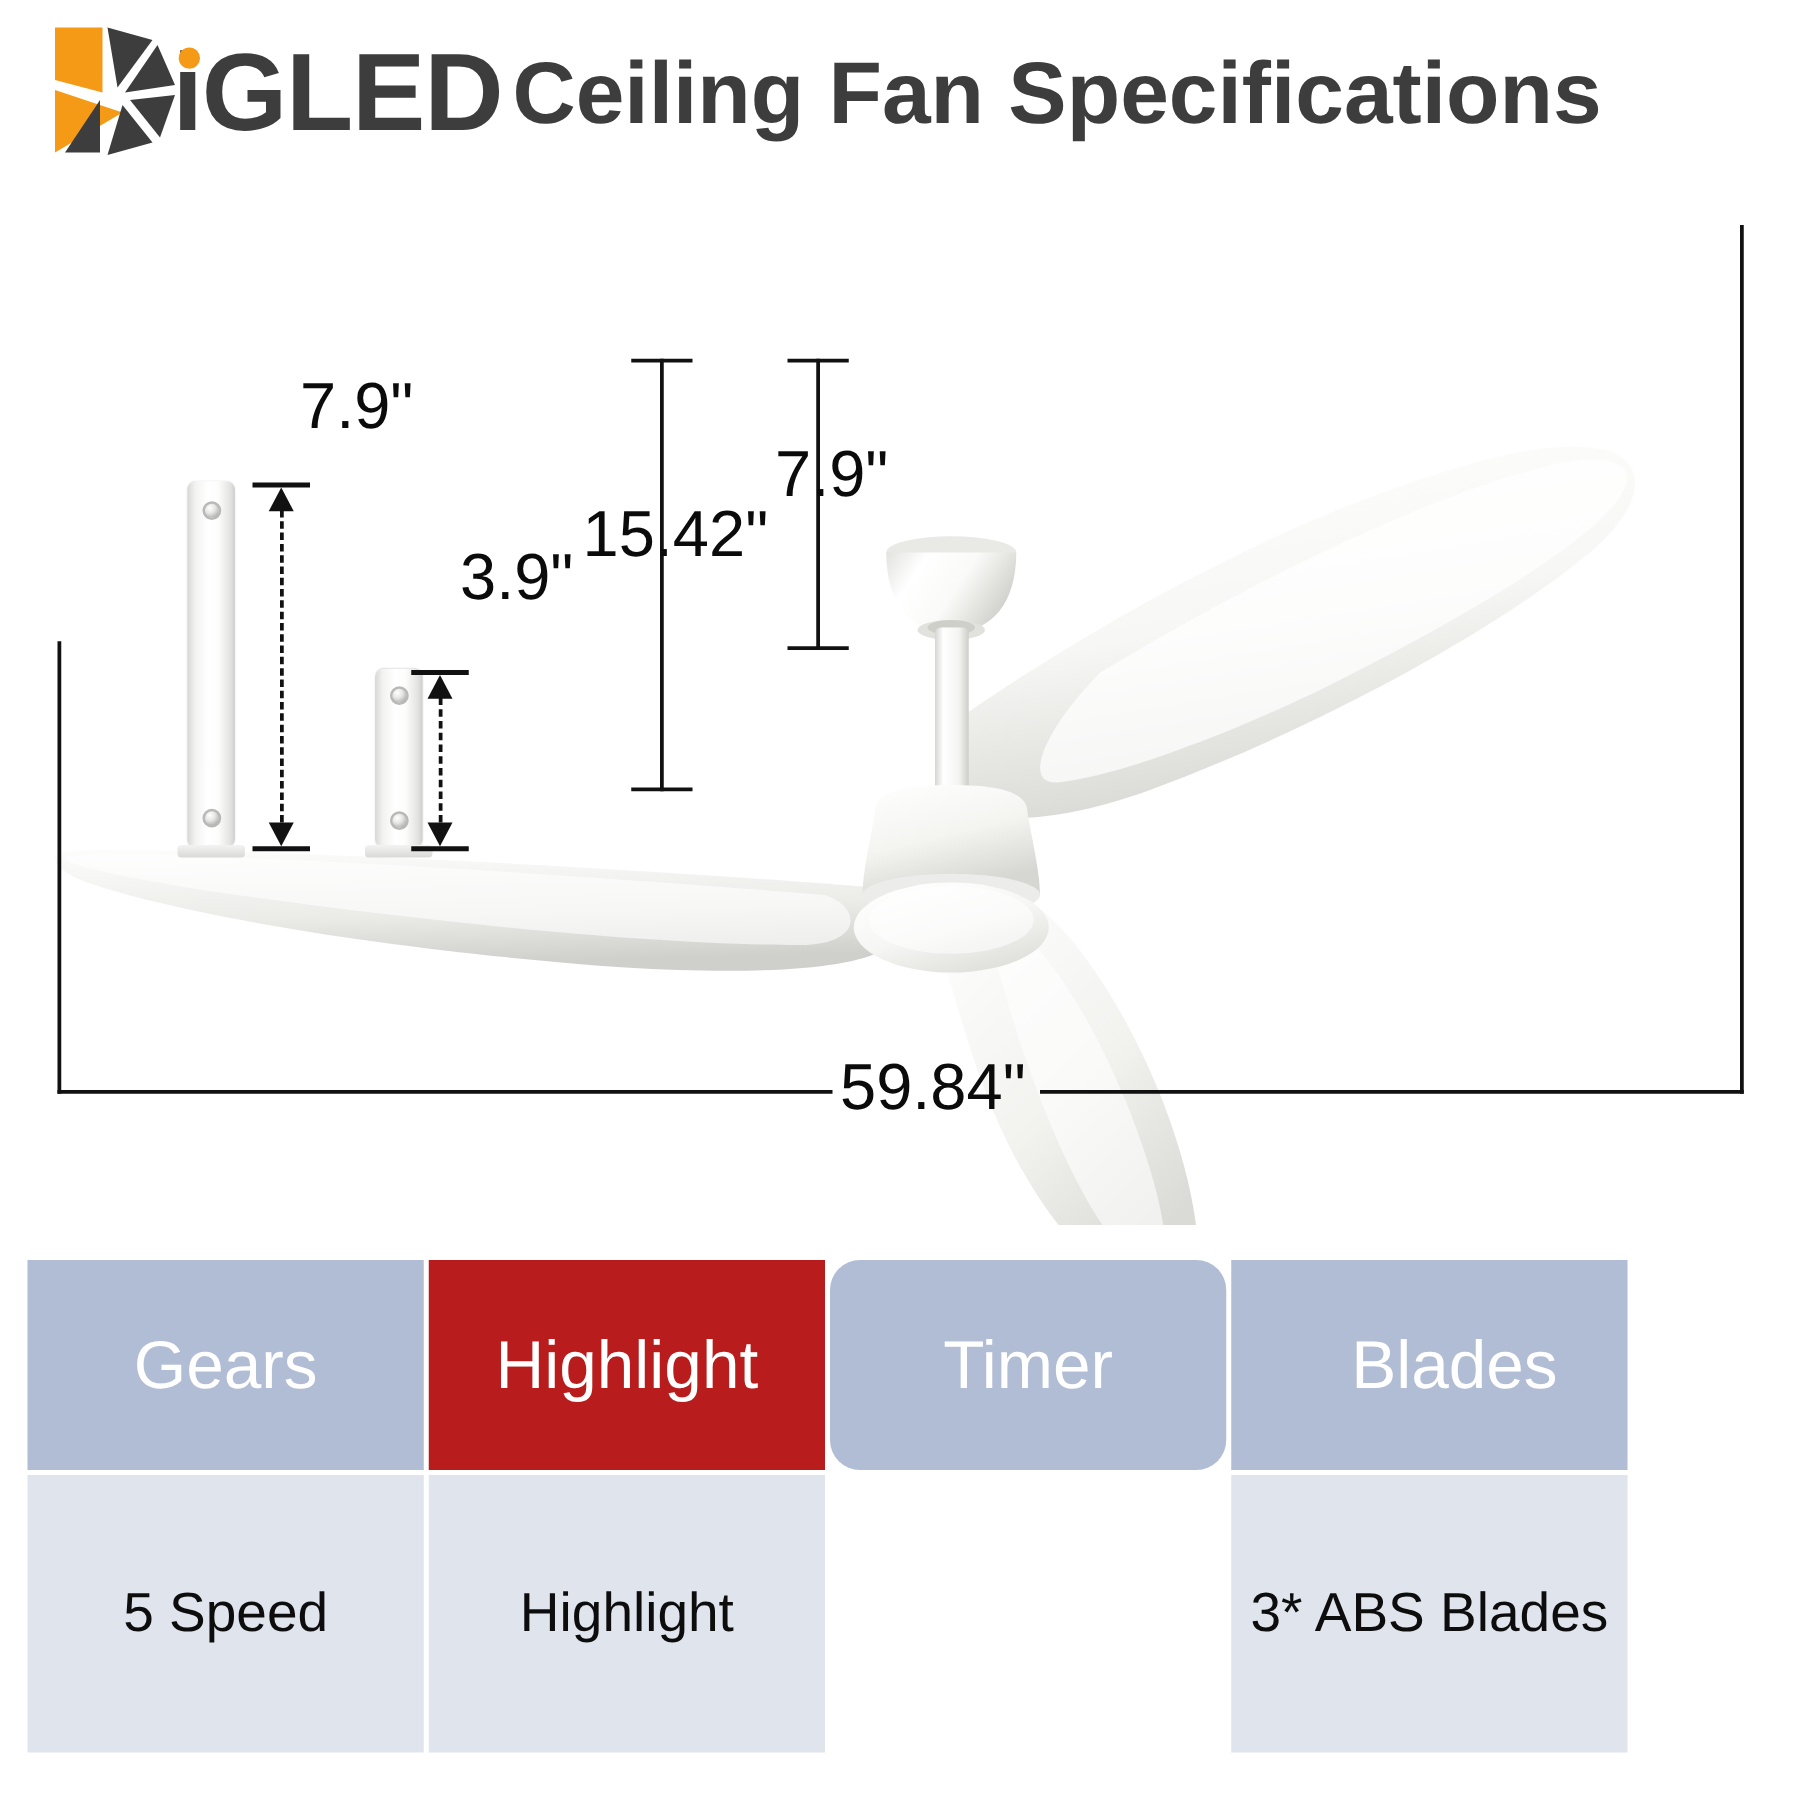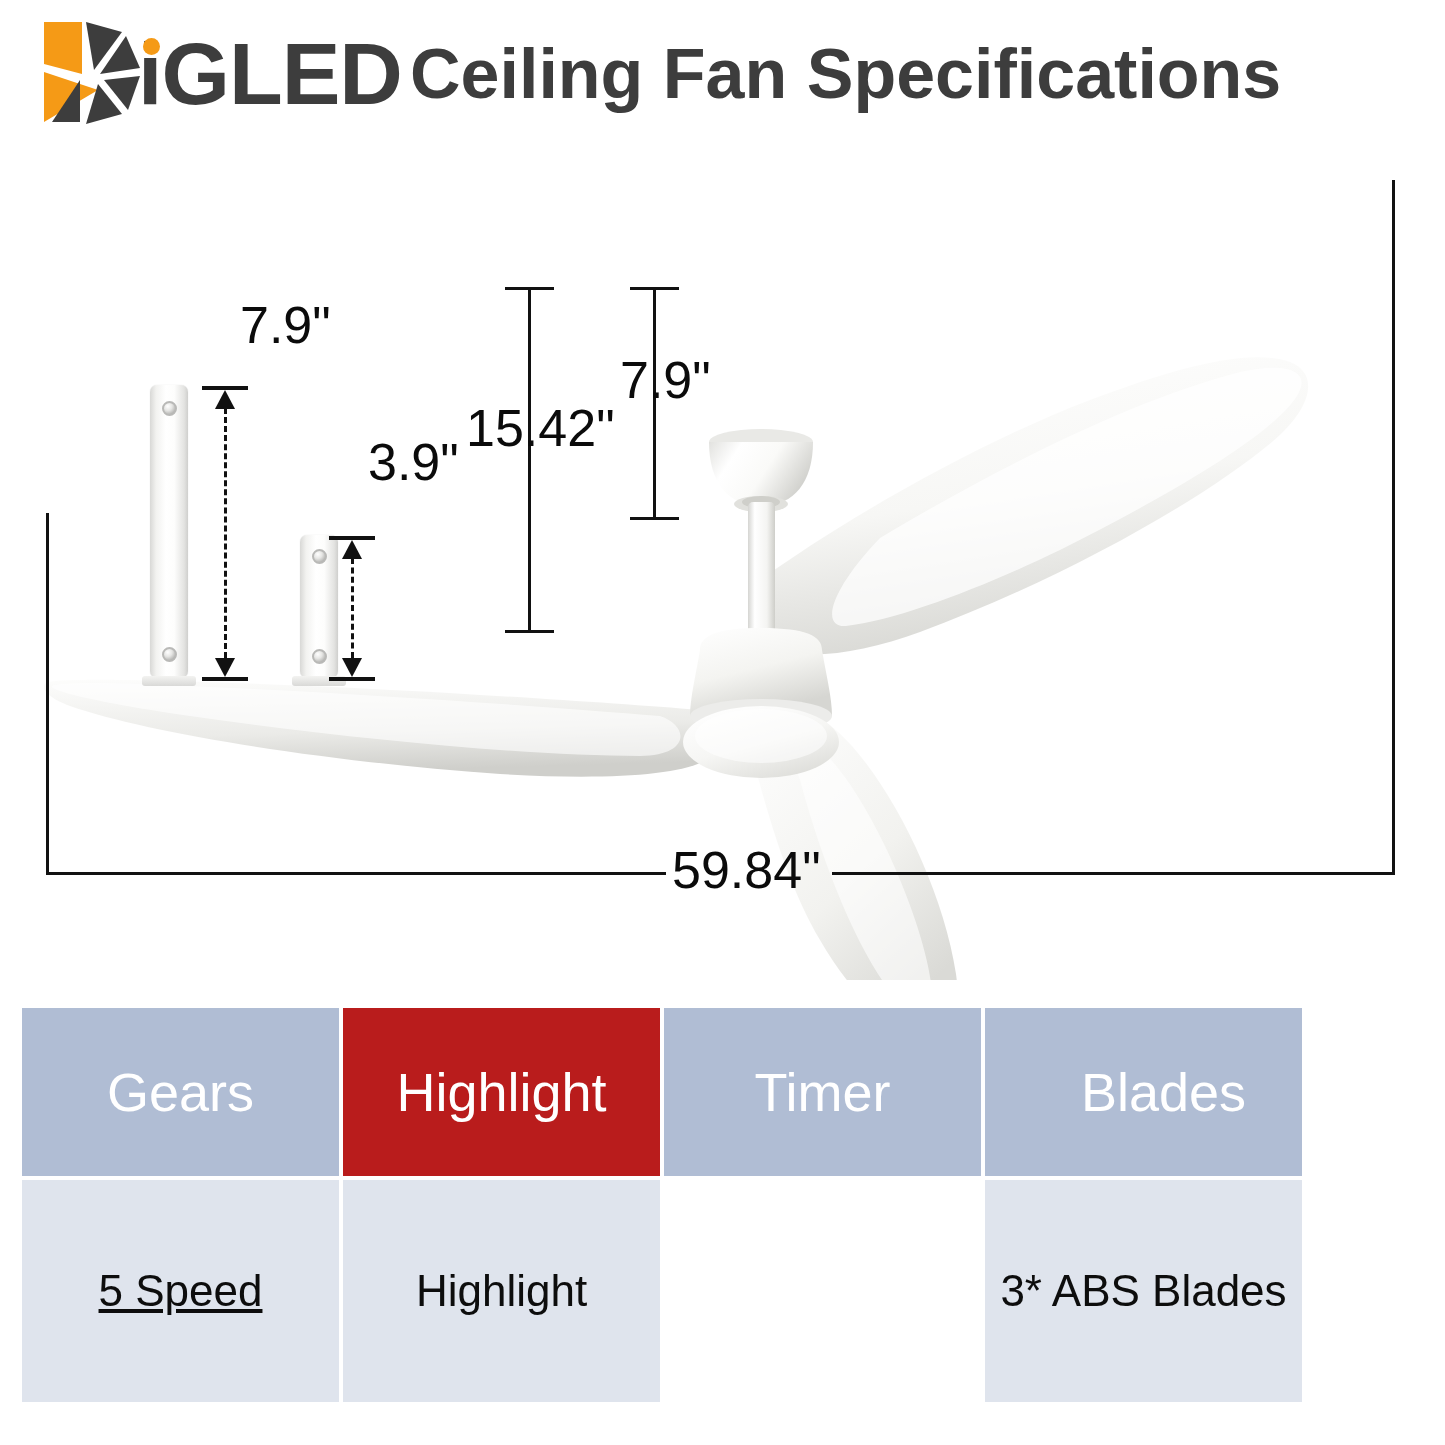--- a/index.html
+++ b/index.html
@@ -325,29 +325,29 @@
   <div class="rule-v" style="left:1392px; top:30px; height:695px;"></div>
   <div class="rule-h" style="left:46px; top:722px; width:620px;"></div>
   <div class="rule-h" style="left:832px; top:722px; width:563px;"></div>
   <div class="dim-label" style="left:672px; top:690px;">59.84"</div>
 </div>
 
 <div id="spec-table">
 
   <div class="spec-col">
     <div class="spec-head" style="background: rgb(176, 189, 212);">Gears</div>
-    <div class="spec-cell" style="background: rgb(223, 228, 237); text-decoration: underline;">5 Speed</div>
+    <div class="spec-cell" style="background: rgb(223, 228, 237);">5 Speed</div>
   </div>
 
   <div class="spec-col">
     <div class="spec-head" style="background: #b91c1c;">Highlight</div>
     <div class="spec-cell" style="background: rgb(223, 228, 237);">Highlight</div>
   </div>
 
   <div class="spec-col">
-    <div class="spec-head" style="background: rgb(176, 189, 212);">Timer</div>
+    <div class="spec-head" style="background: rgb(176, 189, 212); border-radius: 24px;">Timer</div>
   </div>
 
   <div class="spec-col">
     <div class="spec-head" style="background: rgb(176, 189, 212); padding-left: 40px;">Blades</div>
     <div class="spec-cell" style="background: rgb(223, 228, 237);">3* ABS Blades</div>
   </div>
 </div>
 
 </body></html>

